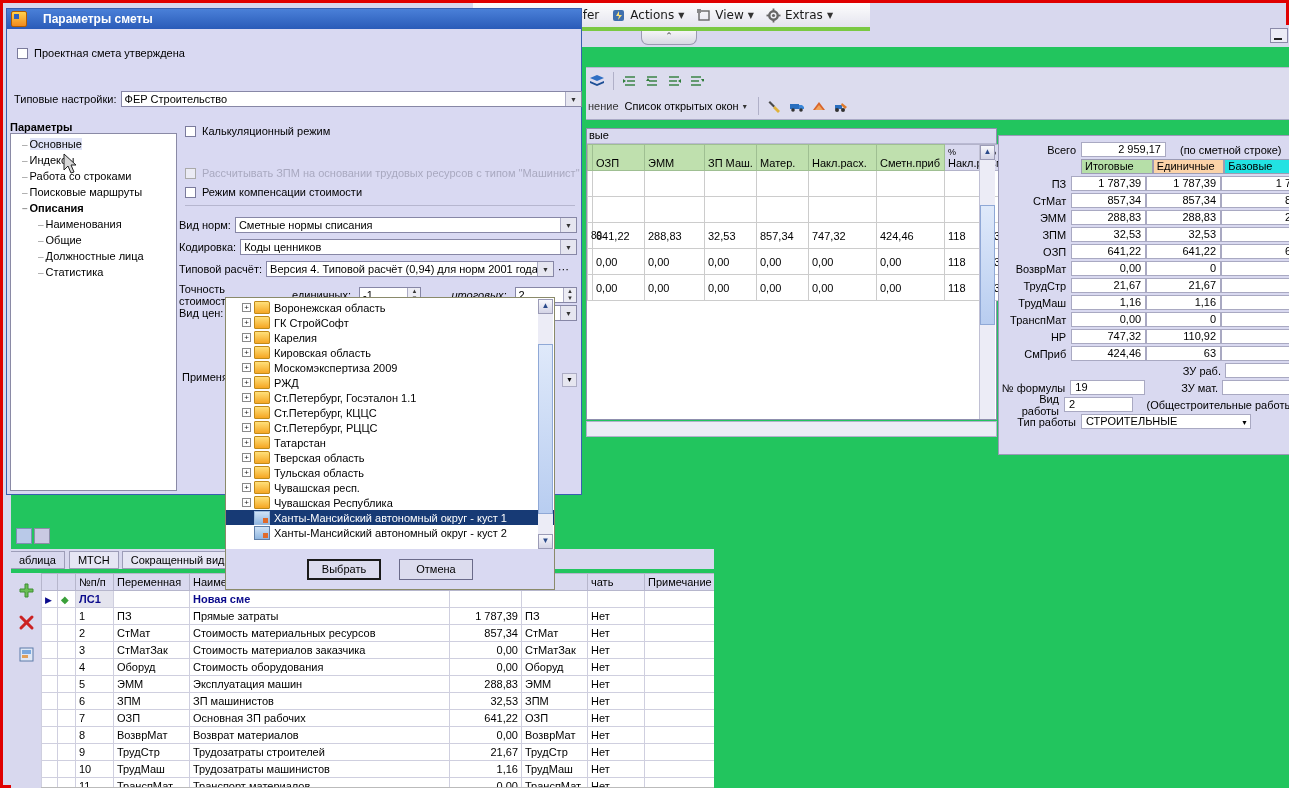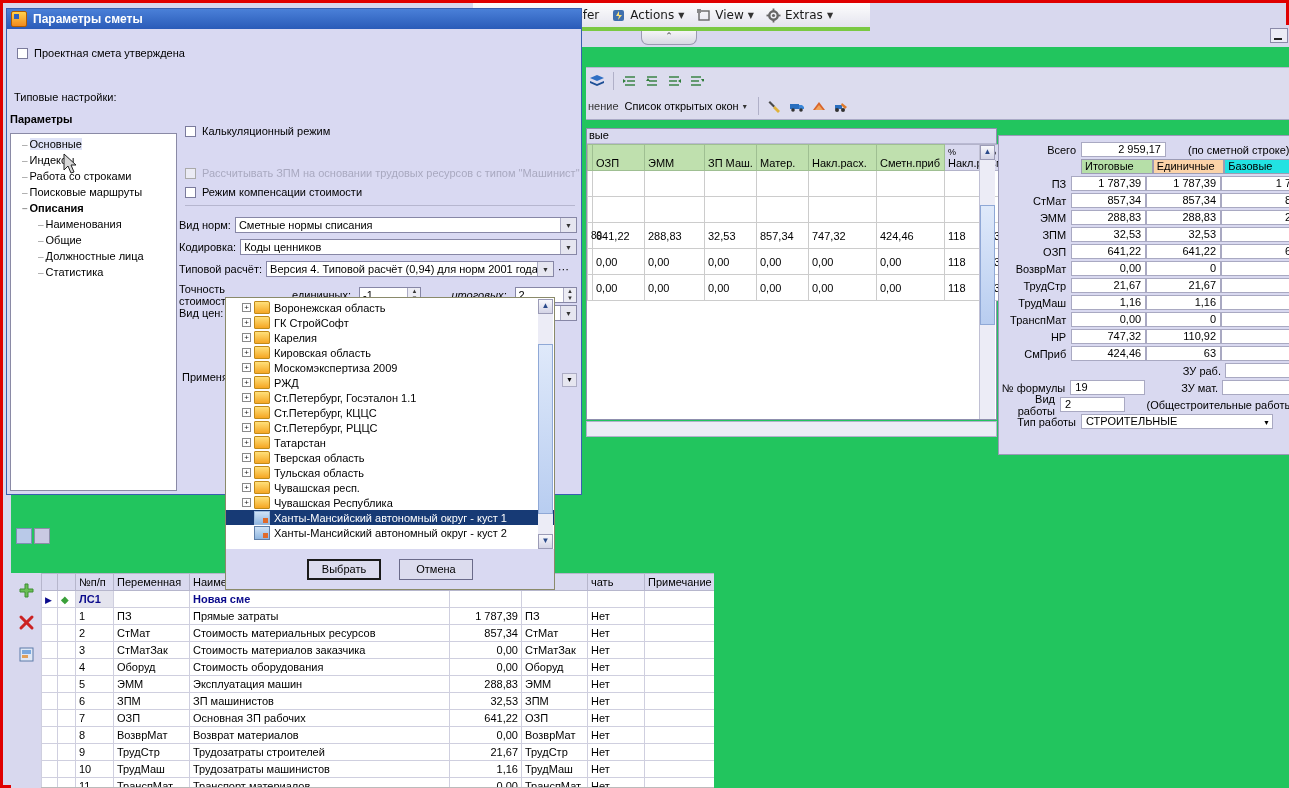--- a/index.html
+++ b/index.html
@@ -69,21 +69,21 @@
   
   #totals{position:absolute;left:987px;top:110px;width:299px;height:320px;
      background:#d9d9f0;border:1px solid #9a9ab8;box-sizing:border-box;}
   #totals .trow{display:flex;align-items:center;height:17px;}
   #totals .lbl{width:82px;text-align:right;padding-right:5px;font-size:11px;box-sizing:border-box;}
   #totals .cell{height:15px;background:#fff;border:1px solid #a9a9c2;box-sizing:border-box;
      text-align:right;padding-right:4px;font-size:11px;line-height:13px;overflow:hidden;}
   #totals .hdr{height:15px;box-sizing:border-box;font-size:11px;line-height:13px;padding-left:3px;
      border:1px solid #9c9cb4;}
   .c1{width:85px;} .c2{width:85px;} .c3{width:85px;}
-  #totals .note{font-size:11px;padding-left:22px;white-space:nowrap;}
+  #totals .note{font-size:11px;padding-left:14px;white-space:nowrap;}
 
   
   #bl-topicons{position:absolute;left:5px;top:503px;width:40px;height:16px;display:flex;gap:2px;}
   #bl-tabs{position:absolute;left:0px;top:524px;width:703px;height:20px;background:#d8d8ee;
      display:flex;align-items:flex-end;gap:0px;padding-left:0px;}
   .tabbtn{border:1px solid #9d9db8;background:#e6e6f4;padding:2px 8px;font-size:11px;
      margin-right:3px;}
   #bl-side{position:absolute;left:0px;top:548px;width:30px;height:228px;background:#d8d8ee;
      border-right:1px solid #b0b0c8;}
   .sidebtn{width:26px;height:26px;margin:4px auto 6px auto;display:flex;align-items:center;justify-content:center;}
@@ -97,21 +97,21 @@
   table.btab td.num{text-align:right;}
   tr.firstrow td{color:#0a0a8c;font-weight:bold;}
   td.lsc{background:#e4e4ee;color:#666;}
   #bl-bottom{position:absolute;left:30px;top:762px;width:673px;height:20px;background:#fff;
      border:1px solid #bbb;box-sizing:border-box;}
 
   
   #dlg{position:absolute;left:3px;top:5px;width:576px;height:487px;
       background:#d9d9f2;border:1px solid #3a5fb0;box-sizing:border-box;}
   #dlg-title{height:20px;background:linear-gradient(#4a80d8,#2a5bb8);
-      display:flex;align-items:center;gap:6px;padding-left:4px;color:#fff;font-weight:bold;font-size:12px;}
+      display:flex;align-items:center;gap:16px;padding-left:4px;color:#fff;font-weight:bold;font-size:12px;}
   #dlg-ico{width:14px;height:14px;background:linear-gradient(#ffd24d,#f08a1e);border:1px solid #b05c00;
       border-radius:2px;position:relative;}
   #dlg-ico::after{content:"";position:absolute;left:2px;top:2px;width:5px;height:5px;background:#2c5fbf;}
   #dlg-body{position:relative;height:466px;}
   .chkline{display:flex;align-items:center;gap:6px;font-size:11px;}
   .cbox{width:11px;height:11px;background:#fff;border:1px solid #7b7b9c;box-sizing:border-box;}
   .cbox.dis{background:#ebebf4;border-color:#aaa;}
   .fieldrow{display:flex;align-items:center;gap:4px;font-size:11px;}
   .combo{flex:1;height:16px;background:#fff;border:1px solid #8787a6;box-sizing:border-box;
       display:flex;align-items:center;padding-left:3px;font-size:11px;position:relative;}
@@ -443,32 +443,37 @@
         <div style="width:85px;text-align:right;padding-right:4px;font-size:11px;">ЗУ мат.</div>
         <div class="cell" style="width:85px;"></div>
       </div>
       <div class="trow">
         <div class="lbl">Вид работы</div>
         <div class="cell" style="width:85px;text-align:left;padding-left:4px;">2</div>
         <div class="note">(Общестроительные работы)</div>
       </div>
       <div class="trow">
         <div class="lbl">Тип работы</div>
-        <div class="cell" style="width:192px;text-align:left;padding-left:4px;position:relative;">
+        <div class="cell" style="width:170px;text-align:left;padding-left:4px;position:relative;">
           <span>СТРОИТЕЛЬНЫЕ</span>
           <span style="position:absolute;right:2px;top:1px;font-size:7px;">▼</span>
         </div>
       </div>
     </div>
 
     <div id="bl-topicons">
       <div style="width:14px;height:14px;background:#b9c9e8;border:1px solid #7e90b4;"></div>
       <div style="width:14px;height:14px;background:#c9c9e2;border:1px solid #8d8da8;"></div>
     </div>
 
+    <div id="bl-tabs">
+        <div class="tabbtn" style="background: rgb(216, 216, 238); border-left: none; margin-right: 4px;">аблица</div>
+        <div class="tabbtn">MTCH</div>
+        <div class="tabbtn">Сокращенный вид</div>
+      </div>
 
     <div id="bl-side">
       <div class="sidebtn">
         <svg width="17" height="17" viewBox="0 0 17 17">
             <path d="M7 2h3v5h5v3h-5v5H7v-5H2V7h5z" fill="#6abf55" stroke="#3e8f34"></path>
           </svg>
       </div>
       <div class="sidebtn">
         <svg width="17" height="17" viewBox="0 0 17 17">
             <g stroke="#cc2222" stroke-width="3" stroke-linecap="round">
@@ -719,23 +724,27 @@
     </div>
     <div id="dlg-body">
 
       <div style="position:absolute;left:10px;top:18px;" class="chkline">
         <span class="cbox"></span>
         <span>Проектная смета утверждена</span>
       </div>
 
       <div style="position:absolute;left:7px;top:62px;width:568px;" class="fieldrow">
         <span>Типовые настройки:</span>
-      </div>
-
-      <div style="position:absolute;left:3px;top:84px;font-weight:bold;font-size:11px;">Параметры</div>
+        <span class="combo">
+          <span>ФЕР Строительство</span>
+          <span class="arrowbox">▼</span>
+        </span>
+      </div>
+
+      <div style="position:absolute;left:3px;top:92px;font-weight:bold;font-size:11px;">Параметры</div>
       <div id="paramtree" style="top:104px;height:358px;">
           <div class="ptrow" style="padding-left: 8px;">
             <span class="ptdash">–</span>
             <span class="selbg">Основные</span>
           </div>
           <div class="ptrow" style="padding-left: 8px;">
             <span class="ptdash">–</span>
             <span>Индексы</span>
           </div>
           <div class="ptrow" style="padding-left: 8px;">

